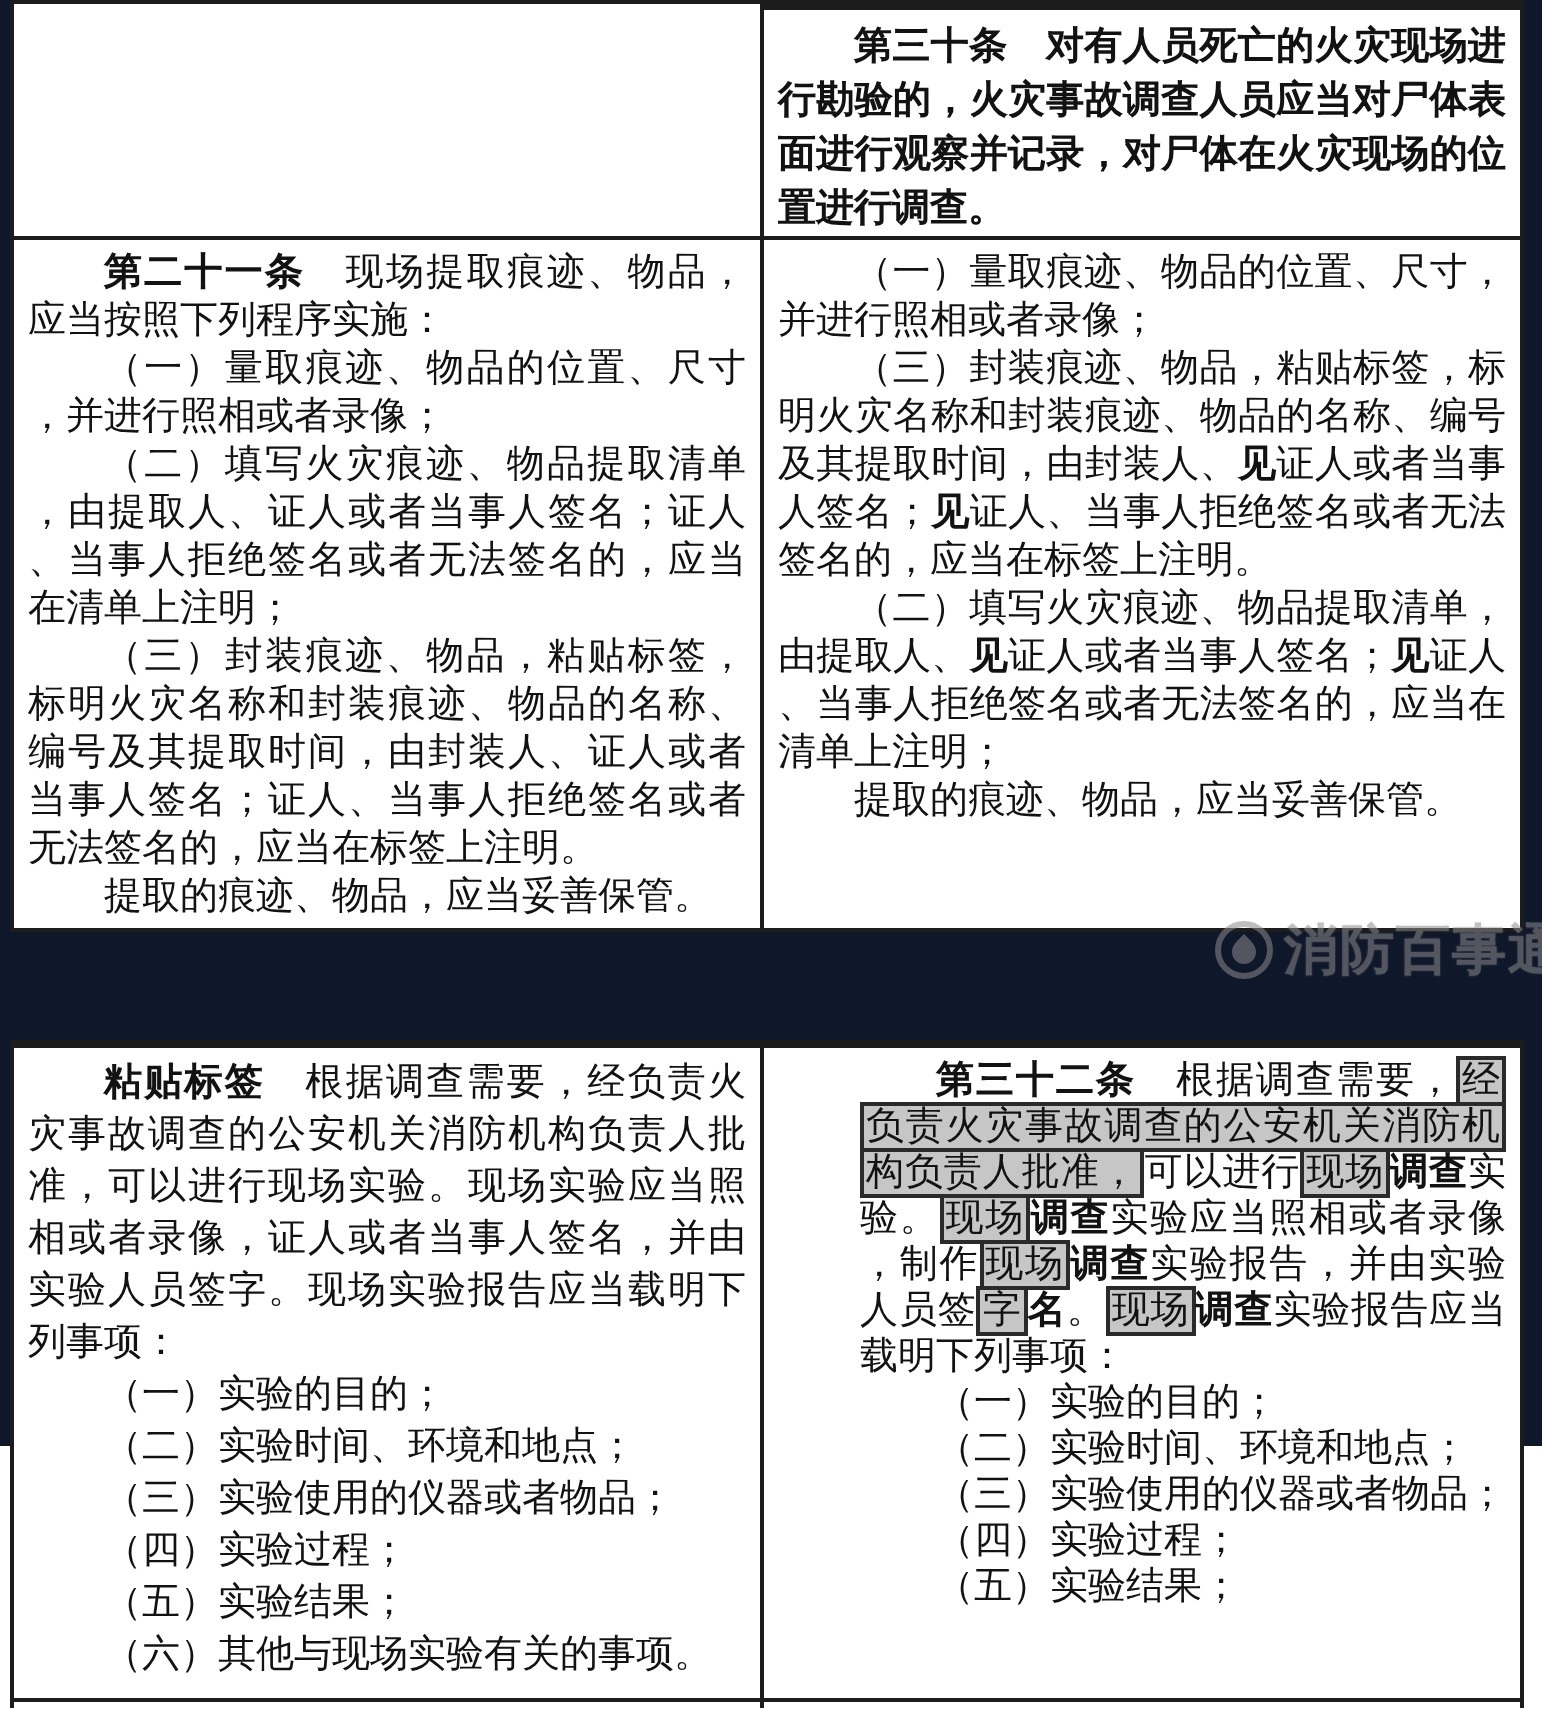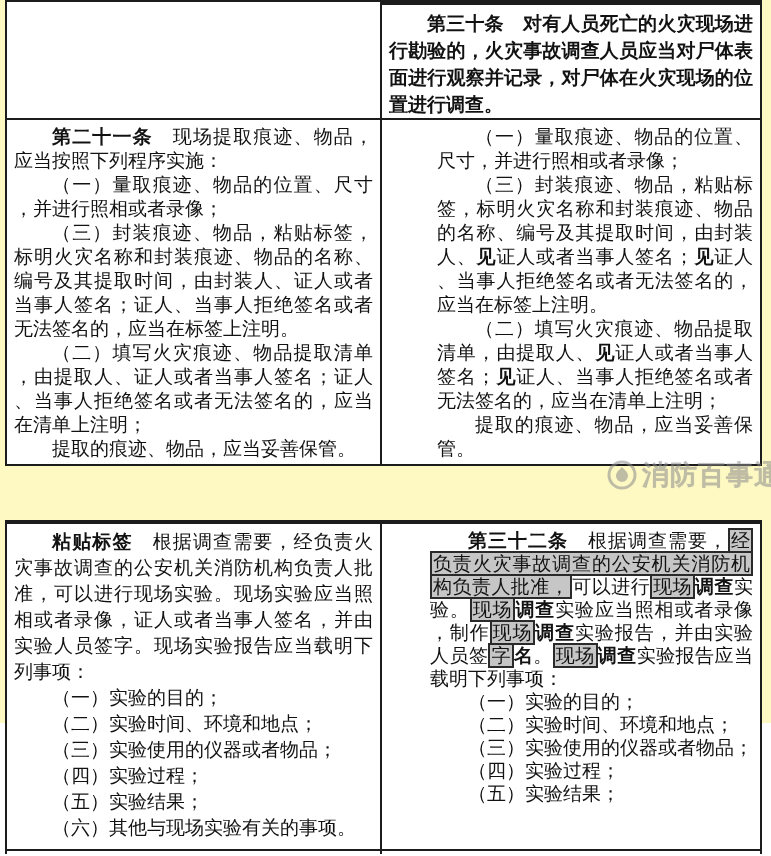--- a/index.html
+++ b/index.html
@@ -7,21 +7,21 @@
     --txt:#121212;
     --hl-bg:#c6c6c6;
     --hl-bd:#2a2a2a;
     --wm:#8b8b8b;
   }
   html,body{margin:0;padding:0;}
   body{
     width:771px;height:856px;overflow:hidden;background:#ffffff;
     font-family:"Liberation Serif","DejaVu Serif",serif;color:var(--txt);
   }
-  .page{position:relative;width:771px;height:723px;background:#fef9c3;}
+  .page{position:relative;width:771px;height:723px;background:#0f172a;}
 
   .tbl{
     position:absolute;left:5px;width:757px;box-sizing:border-box;
     border-left:2px solid var(--bd);border-right:2px solid var(--bd);
     background:#fff;
   }
   .tbl .row{display:flex;border-bottom:2px solid var(--bd);overflow:hidden;box-sizing:border-box;}
   .cell{box-sizing:border-box;padding:5px 7px 0 7px;overflow:hidden;}
   .cell.left{width:375px;border-right:2px solid var(--bd);}
   .cell.right{flex:1;}
@@ -31,21 +31,21 @@
     text-align:justify;text-justify:inter-character;
     line-break:anywhere;
   }
 
   
   .tbl1{top:0;}
   .tbl1 .row:nth-child(1){height:120px;}
   .tbl1 .row:nth-child(1) .cell.left{border-top:2px solid var(--bd);}
   .tbl1 .row:nth-child(1) .cell.right{border-top:5px solid var(--bd);}
   .tbl1 .row:nth-child(1) .para{line-height:27px;}
-  .tbl1 .row:nth-child(2){height:346px;gap:48px;}
+  .tbl1 .row:nth-child(2){height:346px;}
   .tbl1 .row:nth-child(2) .para{line-height:24px;}
 
   
   .tbl2{top:520px;border-top:4px solid var(--bd);}
   .tbl2 .row:nth-child(1){height:327px;}
   .tbl2 .row:nth-child(1) .cell.left .para{line-height:26px;}
   .tbl2 .row:nth-child(1) .cell.right .para{line-height:23px;margin-left:41px;}
   .tbl2 .row:nth-child(2){height:3px;border-bottom:none;}
   .tbl2 .row:nth-child(2) .cell{padding:0 7px;}
 
@@ -80,22 +80,22 @@
       <div class="row">
         <div class="cell left"></div>
         <div class="cell right">
           <p class="para"><span class="seg b">第三十条</span><span class="seg b">　对有人员死亡的火灾现场进行勘验的，火灾事故调查人员应当对尸体表面进行观察并记录，对尸体在火灾现场的位置进行调查。</span></p>
         </div>
       </div>
       <div class="row">
         <div class="cell left">
           <p class="para"><span class="seg b">第二十一条</span><span class="seg">　现场提取痕迹、物品，应当按照下列程序实施：</span></p>
           <p class="para"><span class="seg">（一）量取痕迹、物品的位置、尺寸，并进行照相或者录像；</span></p>
+          <p class="para"><span class="seg">（二）填写火灾痕迹、物品提取清单，由提取人、证人或者当事人签名；证人、当事人拒绝签名或者无法签名的，应当在清单上注明；</span></p>
           <p class="para"><span class="seg">（三）封装痕迹、物品，粘贴标签，标明火灾名称和封装痕迹、物品的名称、编号及其提取时间，由封装人、证人或者当事人签名；证人、当事人拒绝签名或者无法签名的，应当在标签上注明。</span></p>
-          <p class="para"><span class="seg">（二）填写火灾痕迹、物品提取清单，由提取人、证人或者当事人签名；证人、当事人拒绝签名或者无法签名的，应当在清单上注明；</span></p>
           <p class="para"><span class="seg">提取的痕迹、物品，应当妥善保管。</span></p>
         </div>
         <div class="cell right">
           <p class="para"><span class="seg">（一）量取痕迹、物品的位置、尺寸，并进行照相或者录像；</span></p>
           <p class="para"><span class="seg">（三）封装痕迹、物品，粘贴标签，标明火灾名称和封装痕迹、物品的名称、编号及其提取时间，由封装人、</span><span class="seg b">见</span><span class="seg">证人或者当事人签名；</span><span class="seg b">见</span><span class="seg">证人、当事人拒绝签名或者无法签名的，应当在标签上注明。</span></p>
           <p class="para"><span class="seg">（二）填写火灾痕迹、物品提取清单，由提取人、</span><span class="seg b">见</span><span class="seg">证人或者当事人签名；</span><span class="seg b">见</span><span class="seg">证人、当事人拒绝签名或者无法签名的，应当在清单上注明；</span></p>
           <p class="para"><span class="seg">提取的痕迹、物品，应当妥善保管。</span></p>
         </div>
       </div>
     </section>

